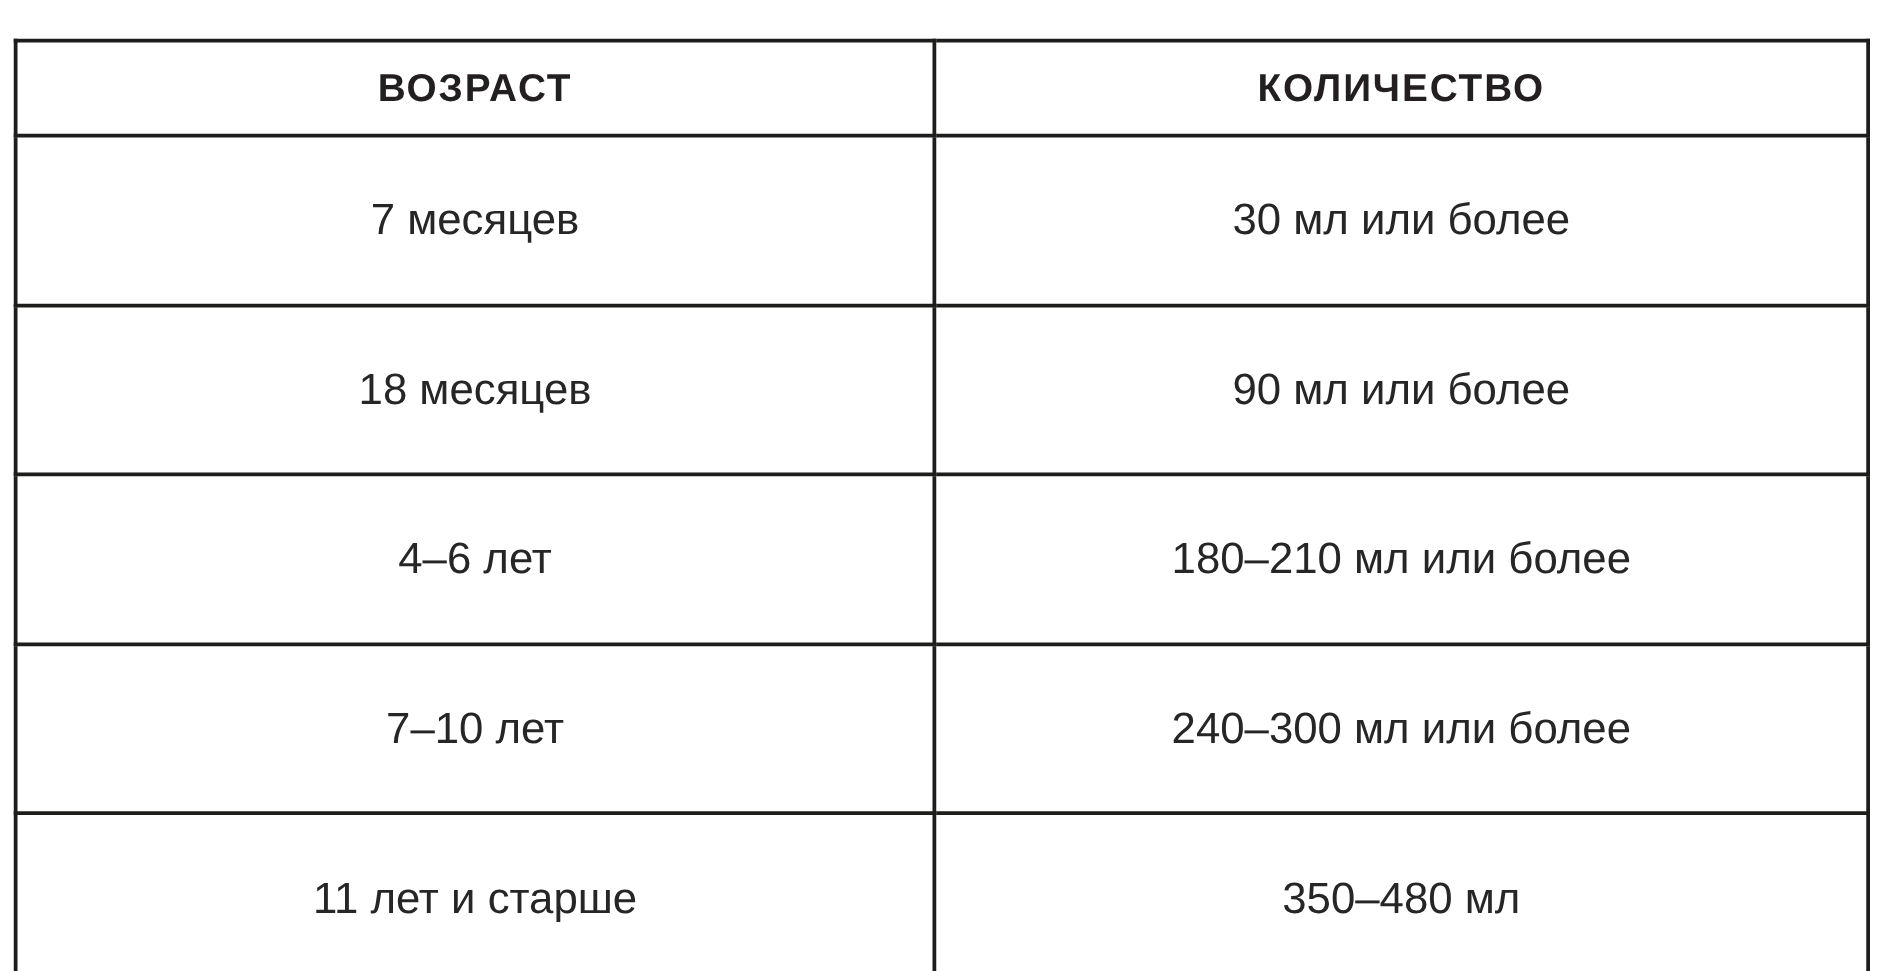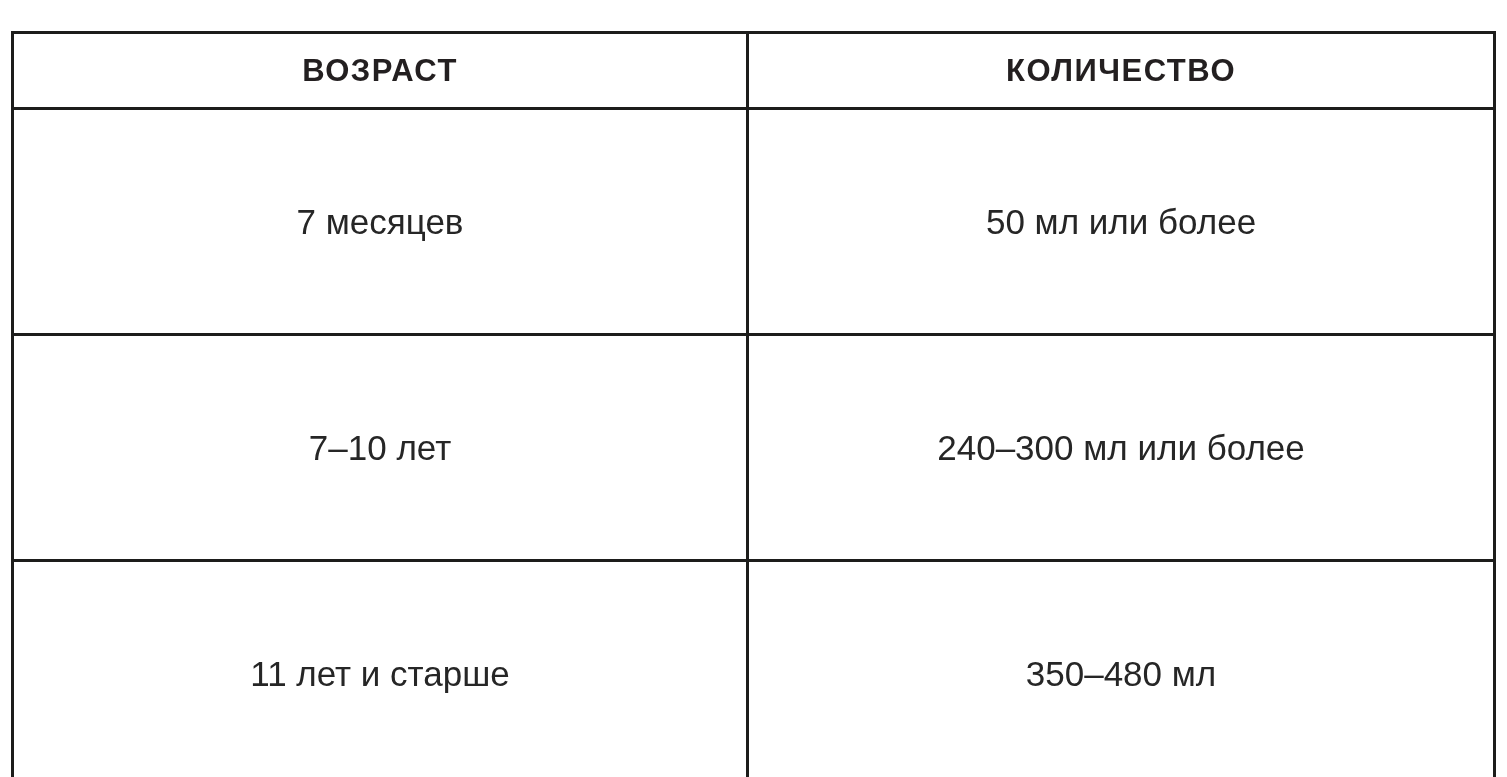--- a/index.html
+++ b/index.html
@@ -58,21 +58,29 @@
     </colgroup>
     <thead>
       <tr>
         <th>ВОЗРАСТ</th>
         <th>КОЛИЧЕСТВО</th>
       </tr>
     </thead>
     <tbody>
       <tr>
         <td>7 месяцев</td>
-        <td>50 мл или более</td>
+        <td>30 мл или более</td>
+      </tr>
+      <tr>
+        <td>18 месяцев</td>
+        <td>90 мл или более</td>
+      </tr>
+      <tr>
+        <td>4–6 лет</td>
+        <td>180–210 мл или более</td>
       </tr>
       <tr>
         <td>7–10 лет</td>
         <td>240–300 мл или более</td>
       </tr>
       <tr>
         <td>11 лет и старше</td>
         <td>350–480 мл</td>
       </tr>
     </tbody>

